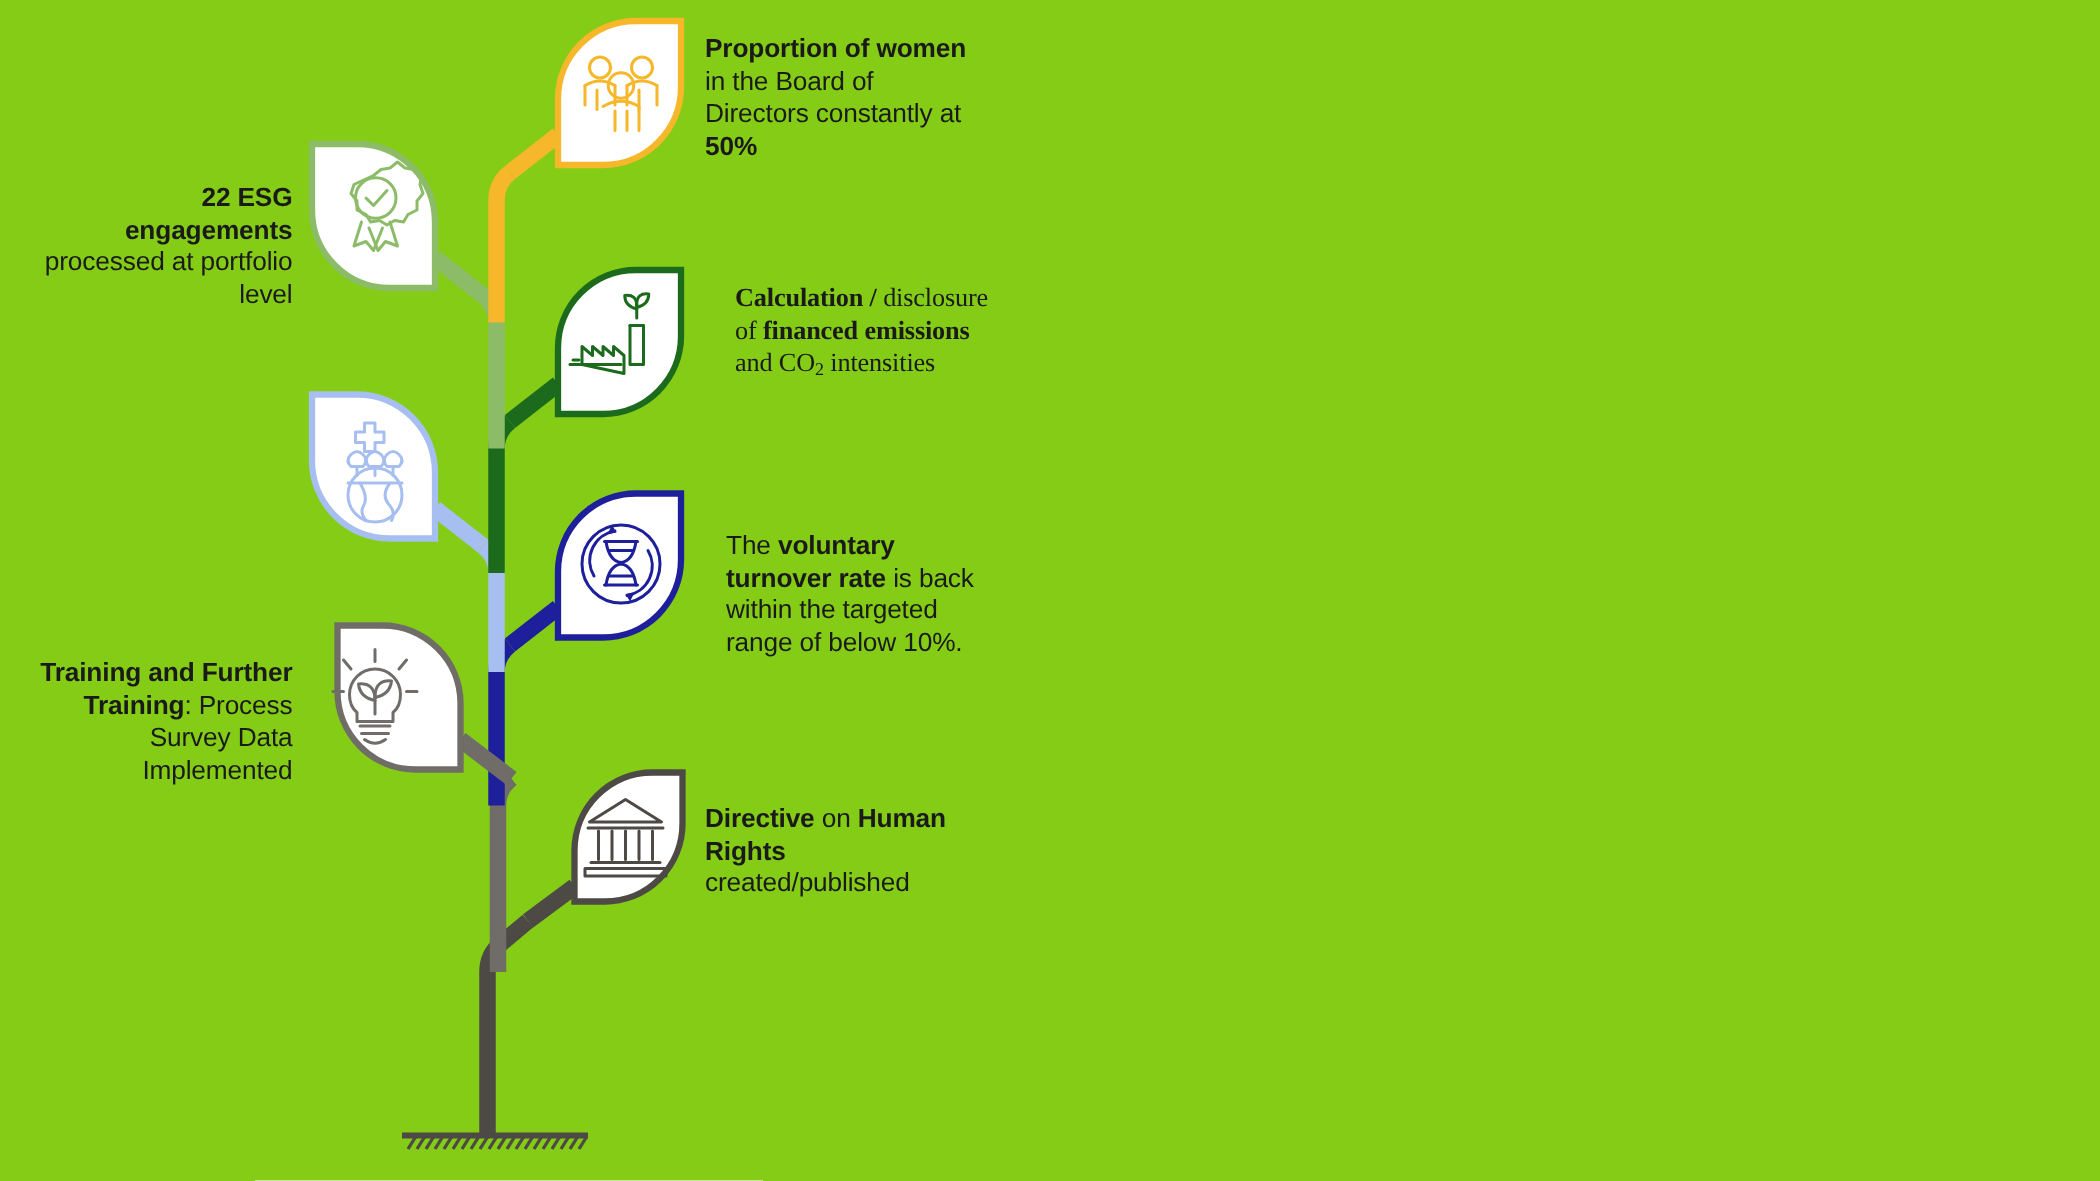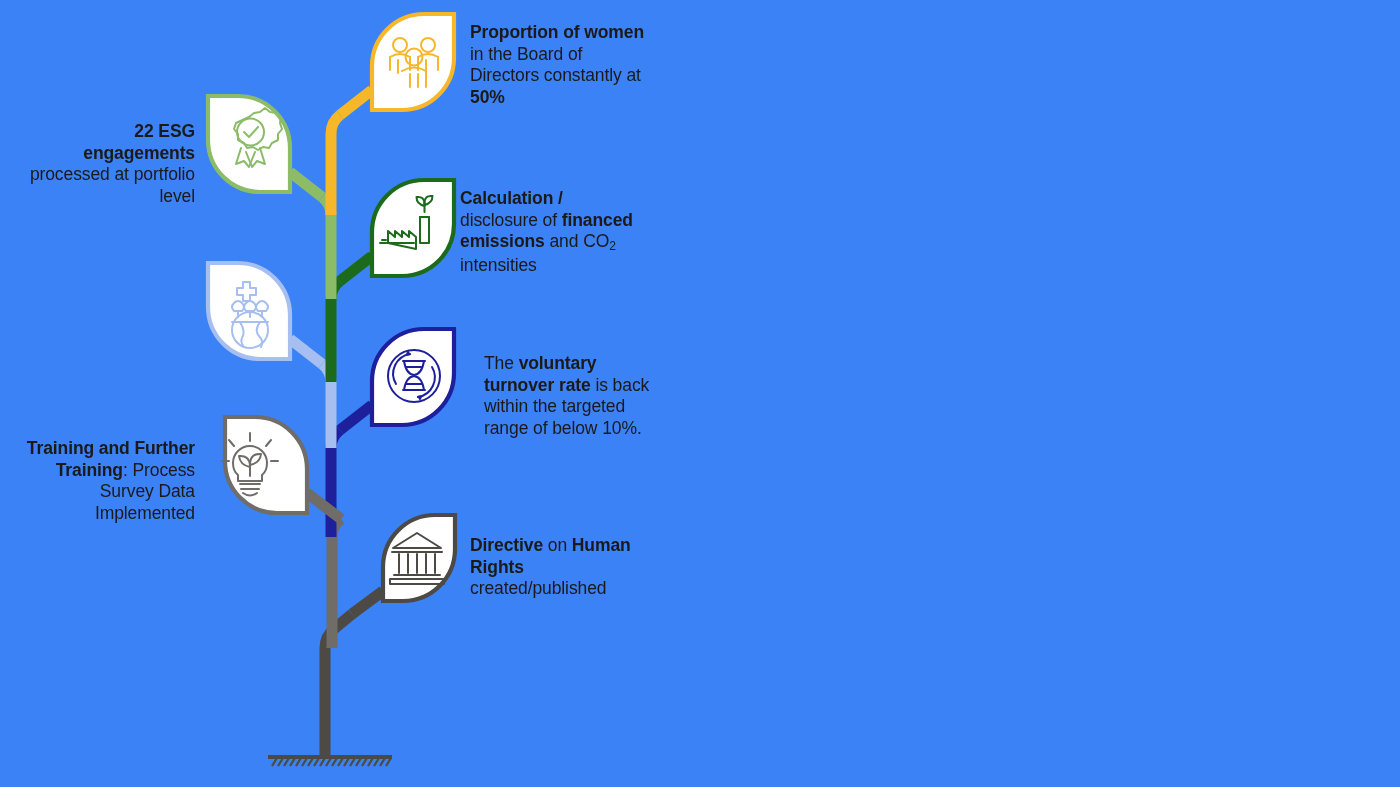--- a/index.html
+++ b/index.html
@@ -7,21 +7,21 @@
     margin: 0; padding: 0;
     background: #ffffff;
     width: 1400px; height: 787px;
     overflow: hidden;
     font-family: "Liberation Sans", sans-serif;
   }
   #infographic {
     position: relative;
     width: 1400px;
     height: 787px;
-    background: #3b82f6;
+    background: #84cc16;
   }
   #tree-svg {
     position: absolute;
     left: 0; top: 0;
     width: 1400px; height: 787px;
   }
   .node-text {
     position: absolute;
     font-family: "Liberation Sans", sans-serif;
     font-size: 17.5px;
@@ -189,21 +189,21 @@
         <path d="M380,766 l5,-8"></path>
           <path d="M386,766 l5,-8"></path>
       </g>
     </g>
   </svg>
 
   <div class="node-text right" style="left:470px; top:22px; width:180px;"><b>Proportion of women</b> in the Board of Directors constantly at <b>50%</b></div>
 
   <div class="node-text left" style="left:20px; top:101px; width:175px;margin-top:20px;"><b>22 ESG engagements</b> processed at portfolio level</div>
 
-  <div class="node-text right" style="left:460px; top:188px; width:180px;"><b>Calculation /</b> disclosure of <b>financed emissions</b> and CO<sub>2</sub> intensities</div>
+  <div class="node-text right" style="left:490px; top:188px; width:180px;font-family:Liberation Serif, serif;"><b>Calculation /</b> disclosure of <b>financed emissions</b> and CO<sub>2</sub> intensities</div>
 
 
   <div class="node-text right" style="left:470px; top:353px; width:180px;margin-left:14px;">The <b>voluntary turnover rate</b> is back within the targeted range of below 10%.</div>
 
   <div class="node-text left" style="left:10px; top:438px; width:185px;"><b>Training and Further Training</b>: Process Survey Data Implemented</div>
 
   <div class="node-text right" style="left:470px; top:535px; width:190px;"><b>Directive</b> on <b>Human Rights</b> created/published</div>
 
 </div>
 

